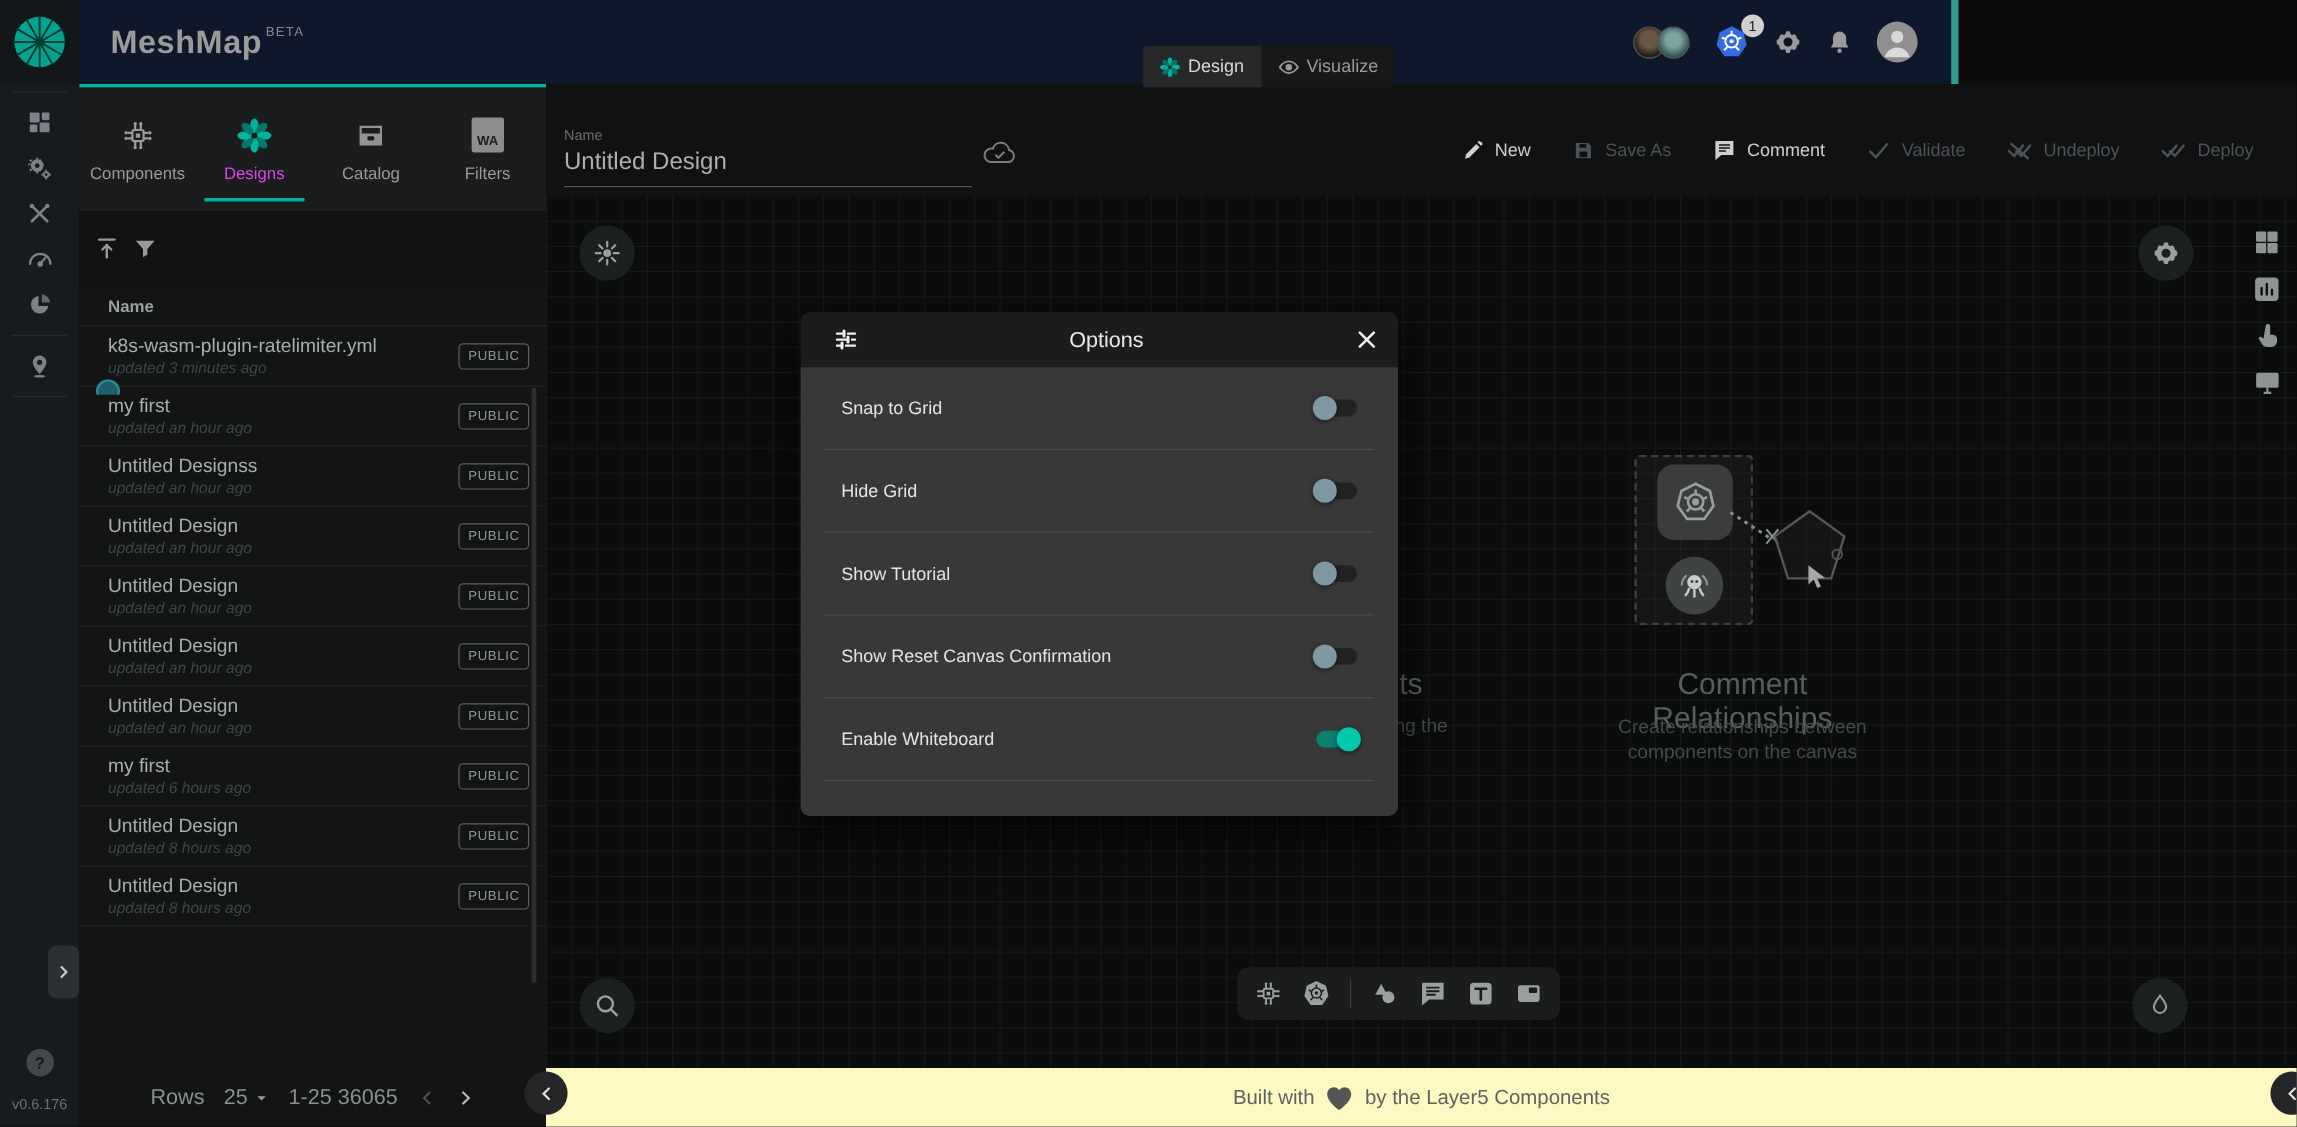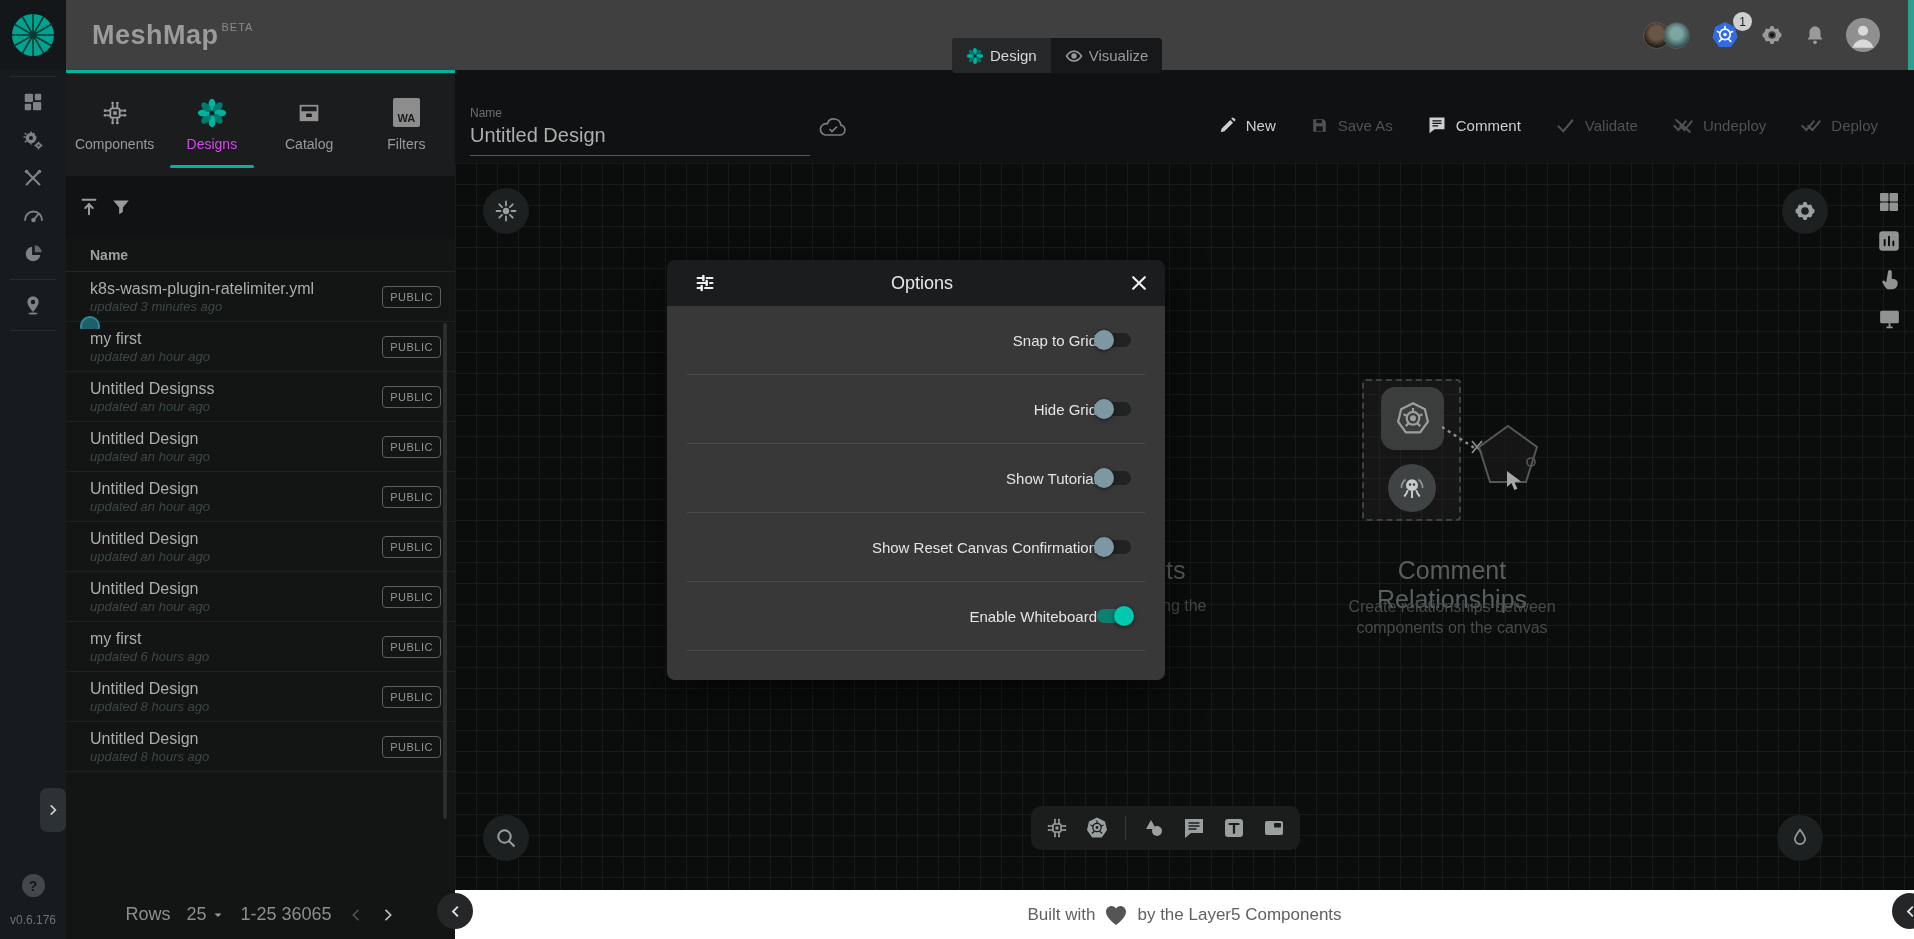--- a/index.html
+++ b/index.html
@@ -2,21 +2,21 @@
 <html><head>
 <meta charset="utf-8">
 <style>
   * { margin:0; padding:0; box-sizing:border-box; }
   html,body { width:1914px; height:939px; overflow:hidden; background:#0b0c0c;
     font-family:"Liberation Sans", sans-serif; }
   #app { position:relative; width:1914px; height:939px; }
   svg { display:block; }
 
   
-  .header { position:absolute; left:0; top:0; width:1914px; height:70px; background:#404040; z-index:40; }
+  .header { position:absolute; left:0; top:0; width:1632px; height:70px; background:#0f172a; z-index:40; }
   .logo-box { position:absolute; left:0; top:0; width:66px; height:70px; background:#14171a;
     display:flex; align-items:center; justify-content:center; }
   .app-title { position:absolute; left:92px; top:0; height:70px; display:flex; align-items:center;
     color:#9b9b9b; font-size:27px; font-weight:bold; letter-spacing:.5px; }
   .app-title sup { font-size:11px; font-weight:normal; color:#8a8a8a; margin-left:3px; transform:translateY(-8px); letter-spacing:1px;text-align:right;}
   .mode-toggle { position:absolute; left:952px; top:38px; height:35px; display:flex; background:#17181a; border-radius:4px; overflow:hidden; }
   .mode-btn { display:flex; align-items:center; gap:6px; padding:0 14px; font-size:15px; color:#9a9a9a; cursor:pointer; }
   .mode-btn.active { background:#26282a; color:#d8d8d8; }
   .hdr-right { position:absolute; right:34px; top:0; height:70px; display:flex; align-items:center; gap:20px; }
   .avatar-pair { display:flex; }
@@ -120,30 +120,30 @@
   .frag-title { position:absolute; left:711px; top:486px; color:#585e5e; font-size:25px; z-index:1; }
   .frag-desc  { position:absolute; left:707px; top:527px; color:#454b4b; font-size:16px; z-index:1; }
 
   
   .modal { position:absolute; left:667px; top:260px; width:498px; height:420px; border-radius:8px; overflow:hidden;
     box-shadow:0 14px 40px rgba(0,0,0,.6); z-index:50; }
   .modal-head { height:46px; background:#1b1c1d; display:flex; align-items:center; padding:0 16px 0 28px; }
   .modal-title { flex:1; text-align:center; color:#e8e8e8; font-size:18px; }
   .modal-close { color:#f0f0f0; cursor:pointer; display:flex; }
   .modal-body { height:374px; background:#383838; padding:0 20px; }
-  .opt-row { height:69px; display:flex; align-items:center; padding:12px 14px; border-bottom:1px solid #4b4b4b;text-align:right; }
+  .opt-row { height:69px; display:flex; align-items:center; padding:12px 14px; border-bottom:1px solid #4b4b4b; }
   .opt-label { flex:1; color:#e4e4e4; font-size:15px; }
   .switch { position:relative; width:34px; height:14px; border-radius:7px; background:#212323; cursor:pointer; }
   .switch .knob { position:absolute; left:-3px; top:-3px; width:20px; height:20px; border-radius:50%;
     background:#7d98a2; box-shadow:0 1px 4px rgba(0,0,0,.55); }
   .switch.on { background:#0c7f70; }
   .switch.on .knob { left:17px; background:#00c9ad; }
 
   
-  .footer { position:absolute; left:455px; top:890px; width:1459px; height:49px; background:#ffffff;
+  .footer { position:absolute; left:455px; top:890px; width:1459px; height:49px; background:#fef9c3;
     display:flex; align-items:center; justify-content:center; gap:9px; color:#616161; font-size:17px; z-index:20; }
   .corner-chev { position:absolute; width:36px; height:36px; border-radius:50%; background:#242627;
     display:flex; align-items:center; justify-content:center; color:#e0e0e0; cursor:pointer; z-index:60; }
 </style>
 </head>
 <body>
 
 <div id="app">
 
   <div class="header">

